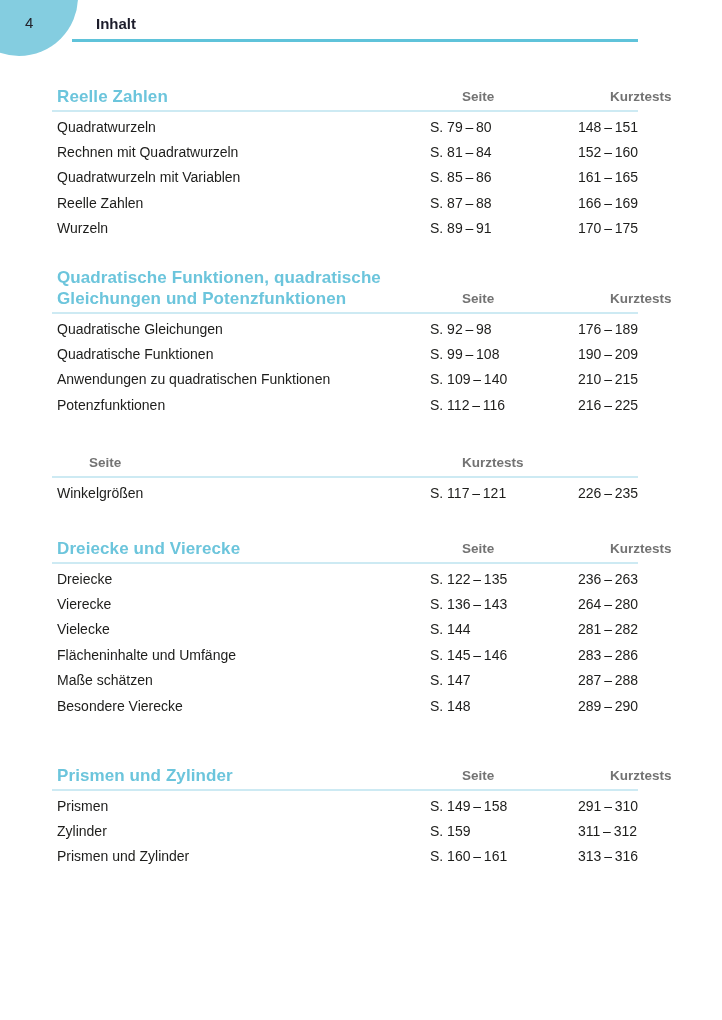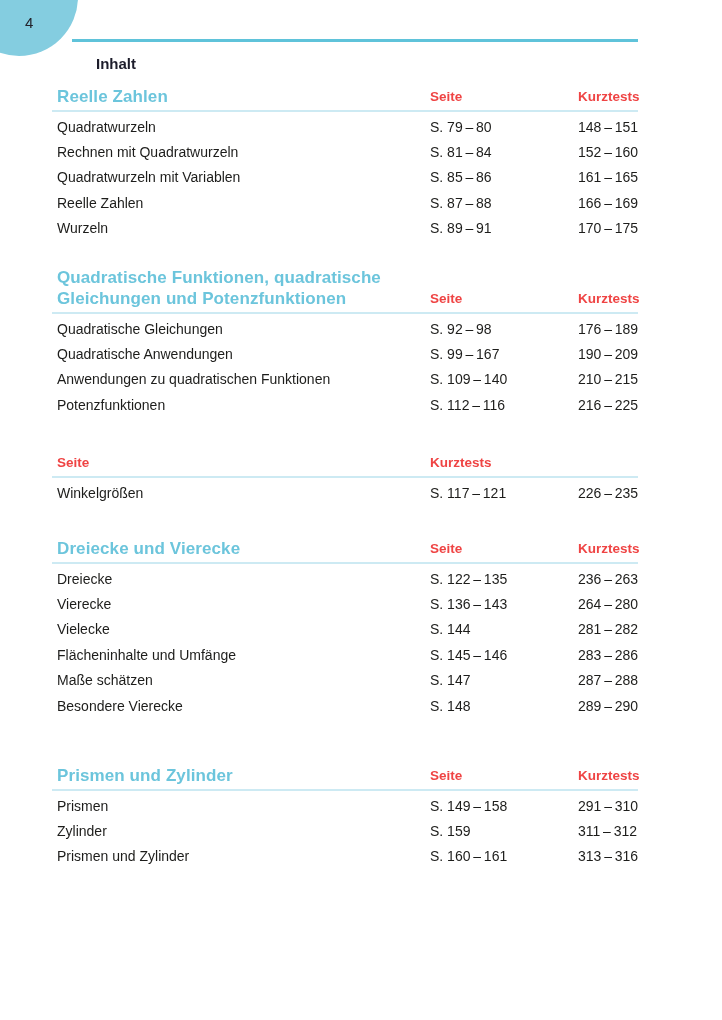--- a/index.html
+++ b/index.html
@@ -9,21 +9,21 @@
   }
   
   .page-circle{
     position:absolute;left:-40px;top:-62px;width:118px;height:118px;
     border-radius:50%;background:#84cde0;
   }
   .page-number{
     position:absolute;left:25px;top:14px;font-size:15px;color:#23222b;
   }
   .header-title{
-    position:absolute;left:96px;top:15px;font-size:15px;font-weight:bold;color:#1d1d2b;margin-top:40px;
+    position:absolute;left:96px;top:15px;font-size:15px;font-weight:bold;color:#1d1d2b;
   }
   .header-rule{
     position:absolute;left:72px;top:39px;width:566px;height:3px;background:#5fc3da;
   }
   
   .section{position:absolute;left:52px;width:586px;}
   .section:nth-child(1){top:86px;}
   .section:nth-child(2){top:267px;}
   .section:nth-child(3){top:452px;}
   .section:nth-child(4){top:538px;}
@@ -32,21 +32,21 @@
     display:grid;grid-template-columns:345px 120px 1fr;padding-left:5px;box-sizing:border-box;gap:28px;
   }
   .sec-head{
     align-items:end;line-height:21px;padding-bottom:3px;
     border-bottom:2px solid #cdeaf3;
   }
   .sec-title{
     font-size:17px;font-weight:bold;color:#6cc5dc;letter-spacing:.1px;
   }
   .col-label{
-    font-size:13.5px;font-weight:bold;color:#ef4444;
+    font-size:13.5px;font-weight:bold;color:#737373;margin-left:32px;
   }
   .rows{padding-top:2px;}
   .row{height:25.4px;align-items:center;font-size:14px;}
   .cell{white-space:nowrap;}
 </style>
 </head>
 <body>
 
 <div class="page-circle"></div>
 <div class="page-number">4</div>
@@ -100,22 +100,22 @@
       <div class="col-label">Kurztests</div>
     </div>
     <div class="rows">
   <div class="grid row">
     <div class="cell">Quadratische Gleichungen</div>
     <div class="cell">S. 92 – 98</div>
     <div class="cell">176 – 189</div>
   </div>
 
   <div class="grid row">
-    <div class="cell">Quadratische Anwendungen</div>
-    <div class="cell">S. 99 – 167</div>
+    <div class="cell">Quadratische Funktionen</div>
+    <div class="cell">S. 99 – 108</div>
     <div class="cell">190 – 209</div>
   </div>
 
   <div class="grid row">
     <div class="cell">Anwendungen zu quadratischen Funktionen</div>
     <div class="cell">S. 109 – 140</div>
     <div class="cell">210 – 215</div>
   </div>
 
   <div class="grid row">

